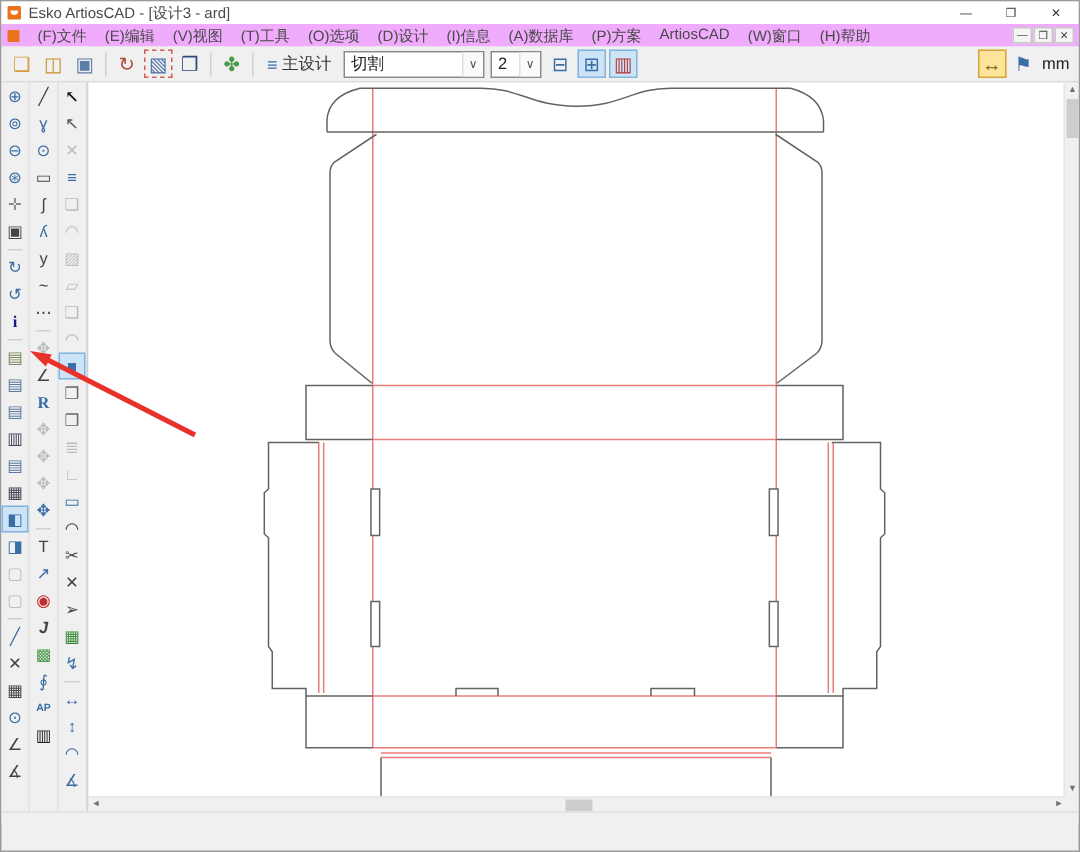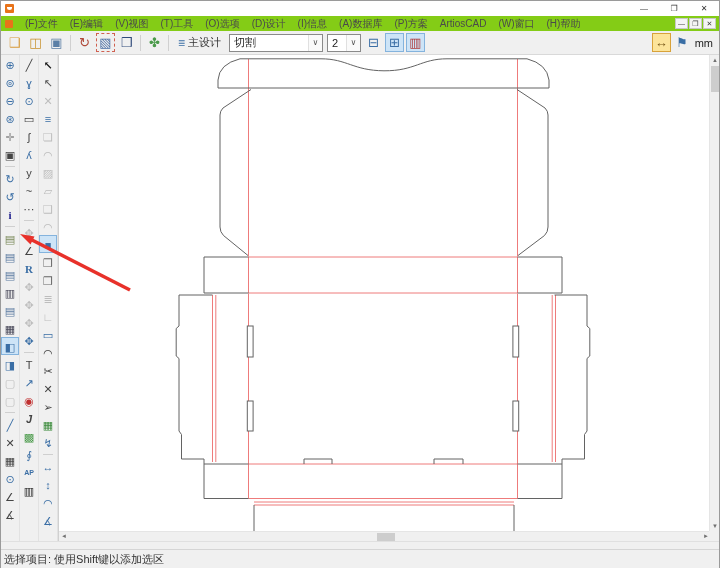--- a/index.html
+++ b/index.html
@@ -5,21 +5,21 @@
   html,body{margin:0;padding:0;width:720px;height:568px;overflow:hidden;
     font-family:"Liberation Sans","DejaVu Sans",sans-serif;-webkit-font-smoothing:antialiased;}
   .app{position:relative;width:720px;height:568px;background:#f0f0f0;border:1px solid #9a9a9a;box-sizing:border-box;}
   
   .titlebar{position:absolute;left:0;top:0;width:100%;height:15px;background:#ffffff;display:flex;align-items:center;font-size:10px;color:#4a4a4a;}
   .appicon{width:9px;height:9px;background:#e8731a;margin:0 5px 0 4px;border-radius:1px;position:relative;}
   .appicon:after{content:"";position:absolute;left:2px;top:3px;width:5px;height:3px;background:#fff;border-radius:0 0 3px 3px;}
   .win-controls{margin-left:auto;display:flex;height:15px;}
   .win-btn{width:30px;height:15px;display:flex;align-items:center;justify-content:center;font-size:8px;color:#333;}
   
-  .menubar{position:absolute;left:0;top:15px;width:100%;height:15px;background:#84cc16;display:flex;align-items:center;font-size:10px;color:#4a4a4a;}
+  .menubar{position:absolute;left:0;top:15px;width:100%;height:15px;background:#f0abfc;display:flex;align-items:center;font-size:10px;color:#4a4a4a;}
   .docicon{width:8px;height:8px;background:#e8731a;margin:0 6px 0 4px;border-radius:1px;}
   .menubar [data-name="menu-item"]{padding:0 6px;white-space:nowrap;}
   .mdi-controls{margin-left:auto;display:flex;gap:1px;margin-right:3px;}
   .mdi-btn{width:13px;height:11px;border:1px solid #c8c8c8;background:#f5f5f5;font-size:7px;display:flex;align-items:center;justify-content:center;color:#444;box-sizing:border-box;}
   
   .toolbar{position:absolute;left:0;top:30px;width:100%;height:24px;background:#f0f0f0;border-bottom:1px solid #d9d9d9;display:flex;align-items:center;padding-left:3px;box-sizing:border-box;}
   .toolbar>*{flex:none;}
   .tb-list{display:flex;align-items:center;}
   .tb-btn{width:19px;height:19px;display:flex;align-items:center;justify-content:center;font-size:13px;color:#555;margin:0 1px;border:1px solid transparent;box-sizing:border-box;}
   .tb-btn.sep{width:5px;height:18px;border:none;position:relative;}
@@ -61,20 +61,21 @@
   
   .overlay{position:absolute;left:0;top:0;width:720px;height:568px;pointer-events:none;z-index:60;}
 </style>
 </head>
 <body>
 
 <div class="app" data-name="application-window">
 
   <div class="titlebar" data-name="title-bar">
     <div class="appicon" data-name="app-icon"></div>
+    <span data-name="window-title">Esko ArtiosCAD - [设计3 - ard]</span>
     <div class="win-controls" data-name="window-controls">
       <div class="win-btn" data-name="minimize-button">—</div>
       <div class="win-btn" data-name="maximize-button">❐</div>
       <div class="win-btn" data-name="close-button">✕</div>
     </div>
   </div>
 
   <div class="menubar" data-name="menu-bar">
     <div class="docicon" data-name="document-icon"></div>
     <div class="tb-list" data-name="menu-items">
@@ -271,22 +272,19 @@
     <div class="arr" style="bottom:0;" data-name="scroll-down-icon">▼</div>
   </div>
   <div class="hscroll" data-name="horizontal-scrollbar">
     <div class="arr" style="left:0;" data-name="scroll-left-icon">◄</div>
     <div class="thumb" data-name="horizontal-scroll-thumb"></div>
     <div class="arr" style="right:0;" data-name="scroll-right-icon">►</div>
   </div>
   <div class="corner" data-name="scrollbar-corner"></div>
 
   <div class="strip" data-name="bottom-strip"></div>
-  <div class="statusbar" data-name="status-bar">
-    <span data-name="status-text">选择项目: 使用Shift键以添加选区</span>
-  </div>
 
   <svg class="overlay" data-name="annotation-arrow" viewBox="0 0 720 568">
     <line x1="129" y1="289" x2="31" y2="239" stroke="#e8312a" stroke-width="3.5"></line>
     <polygon points="19,233 33.5,235.4 29.5,243.4" fill="#e8312a"></polygon>
   </svg>
 
 </div>
 
 </body></html>

